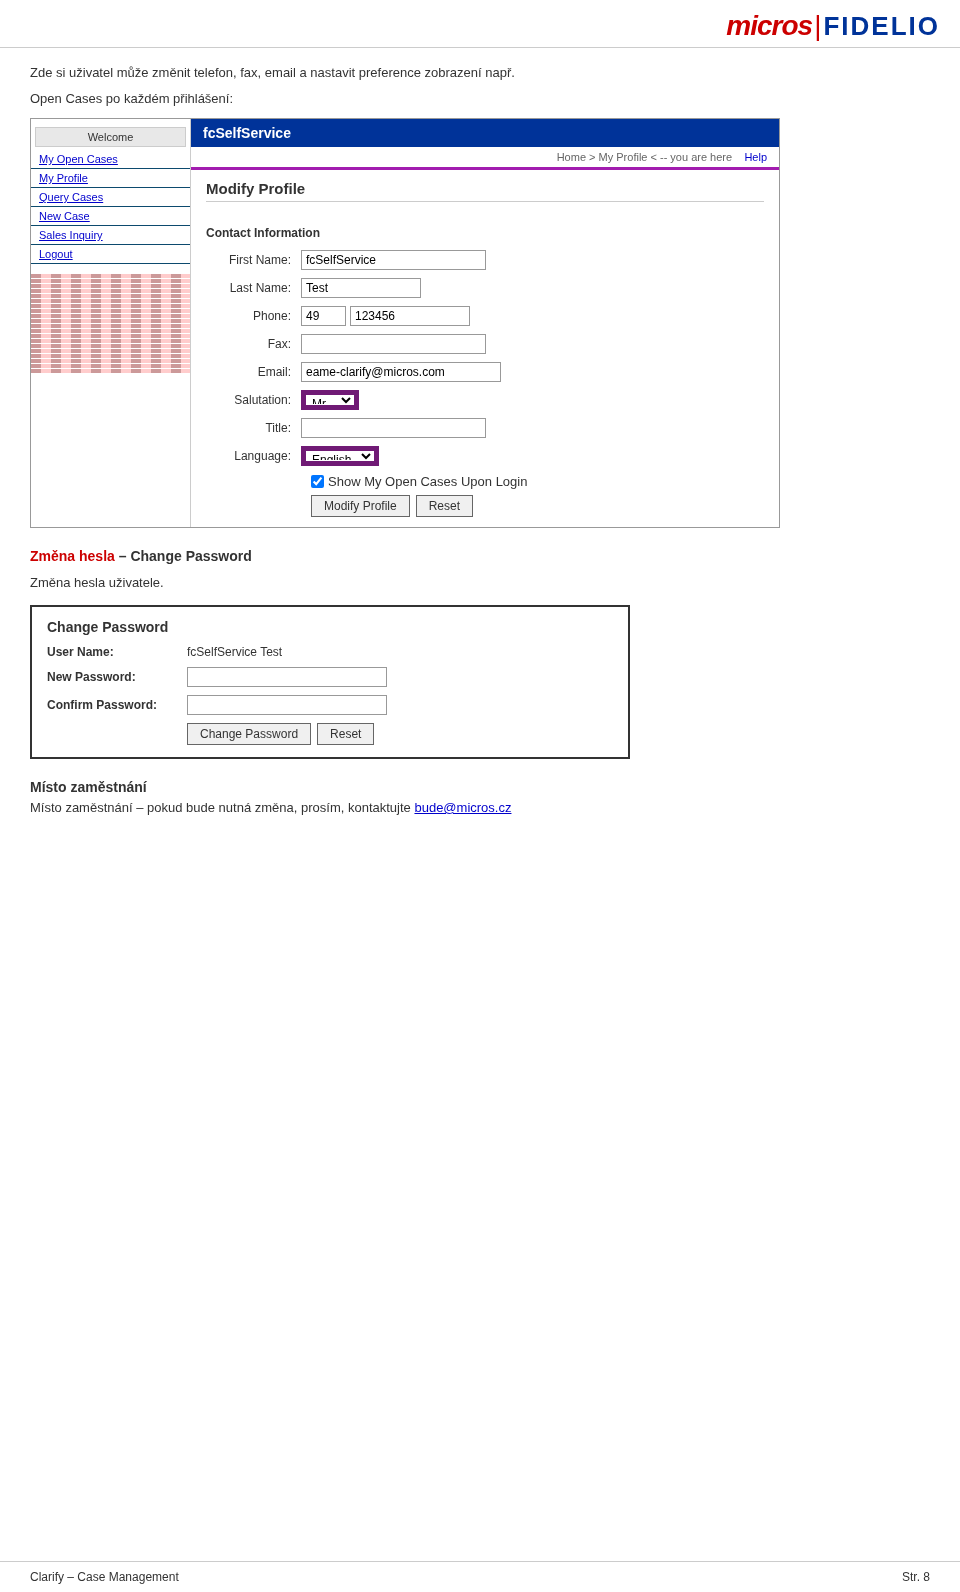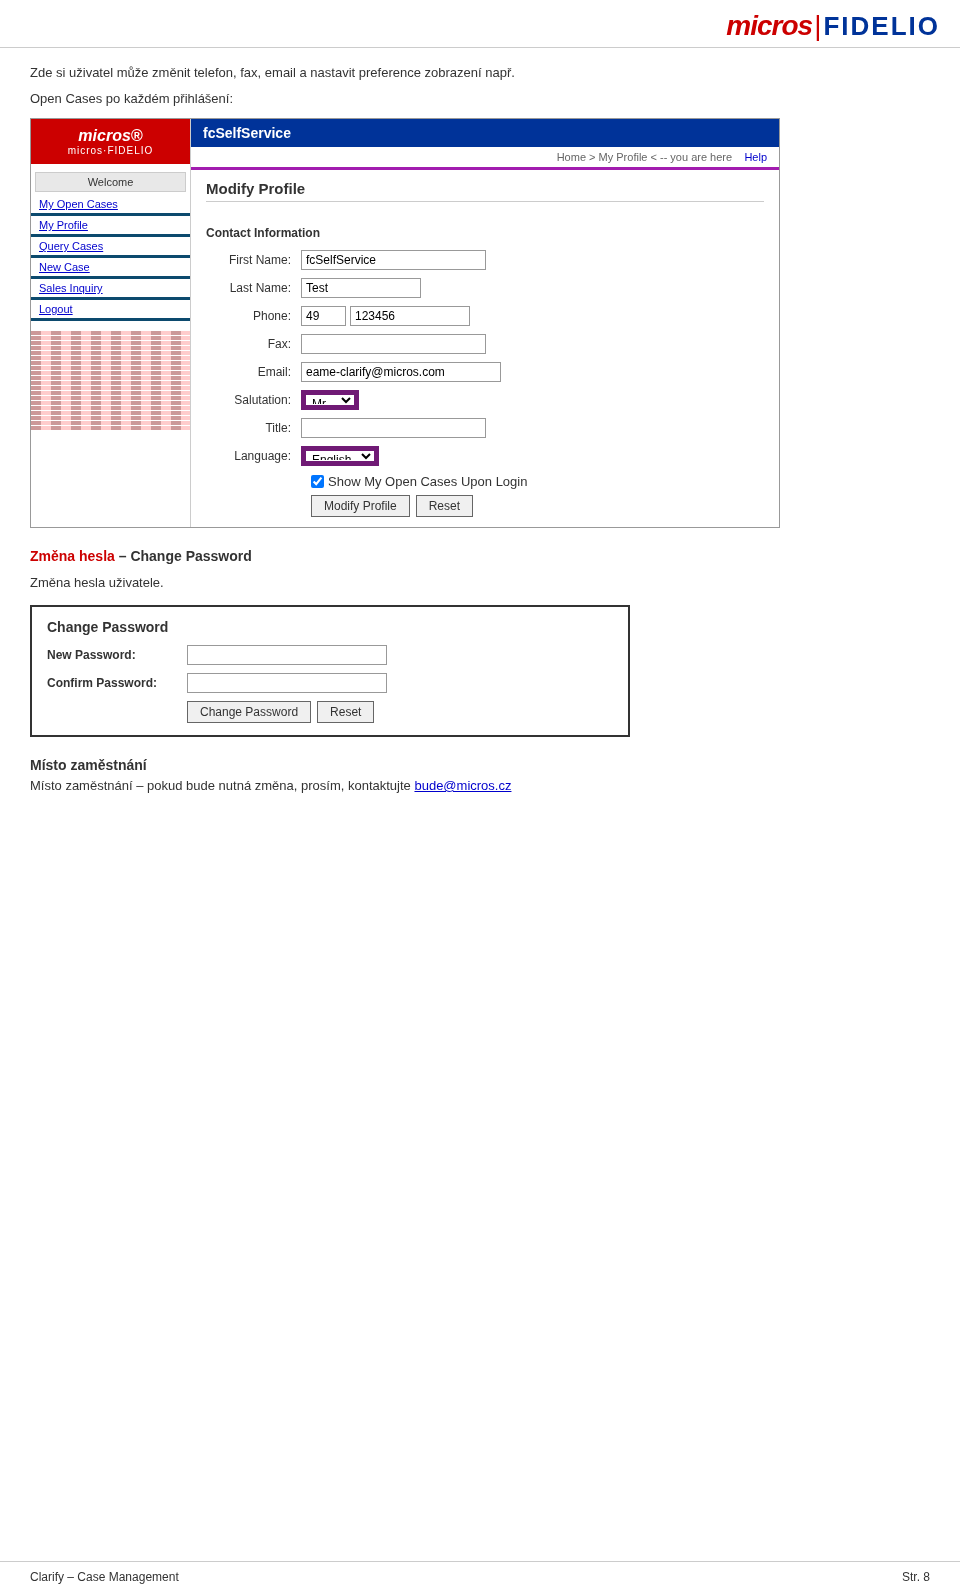--- a/index.html
+++ b/index.html
@@ -93,21 +93,21 @@
     .sidebar-nav {
       padding: 5px 0;
     }
     .sidebar-nav-item {
       display: block;
       padding: 3px 8px;
       font-size: 11px;
       color: #0000cc;
       text-decoration: underline;
       cursor: pointer;
-      border-bottom: 3px solid #0c4a6e;
+      border-bottom: 1px solid #0c4a6e;
     }
     .sidebar-nav-item.welcome {
       background: #e8e8e8;
       color: #333;
       text-decoration: none;
       border: 1px solid #ccc;
       margin: 3px 4px;
       text-align: center;
       font-size: 11px;
     }
@@ -346,24 +346,20 @@
 </div>
 
 <div class="main-content">
 
   <p class="intro-text">Zde si uživatel může změnit telefon, fax, email a nastavit preference zobrazení např.</p>
   <p class="intro-text">Open Cases po každém přihlášení:</p>
 
   <div class="screenshot-box">
 
     <div class="sidebar">
-      <div class="sidebar-logo">
-        <span class="sidebar-logo-micros">micros®</span>
-        <span class="sidebar-logo-fidelio">micros·FIDELIO</span>
-      </div>
       <div class="sidebar-nav">
         <div class="sidebar-nav-item welcome">Welcome</div>
         <div class="sidebar-nav-item">My Open Cases</div>
         <div class="sidebar-nav-item">My Profile</div>
         <div class="sidebar-nav-item">Query Cases</div>
         <div class="sidebar-nav-item">New Case</div>
         <div class="sidebar-nav-item">Sales Inquiry</div>
         <div class="sidebar-nav-item">Logout</div>
       </div>
       <div class="sidebar-stripes">
@@ -472,20 +468,24 @@
     <div class="cp-title">
       <span style="color:#cc0000; font-weight:bold;">Změna hesla</span>
       <span> – </span>
       <span>Change Password</span>
     </div>
     <div class="cp-description">Změna hesla uživatele.</div>
 
     <div class="cp-box">
       <div class="cp-box-title">Change Password</div>
 
+      <div class="cp-form-row">
+        <span class="cp-label">User Name:</span>
+        <span class="cp-value">fcSelfService Test</span>
+      </div>
 
       <div class="cp-form-row">
         <span class="cp-label">New Password:</span>
         <input class="cp-input" type="password" value="" style="">
       </div>
 
       <div class="cp-form-row">
         <span class="cp-label">Confirm Password:</span>
         <input class="cp-input" type="password" value="" style="">
       </div>

